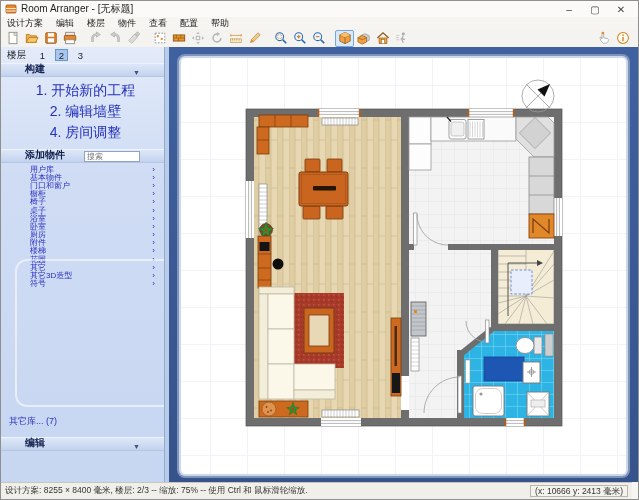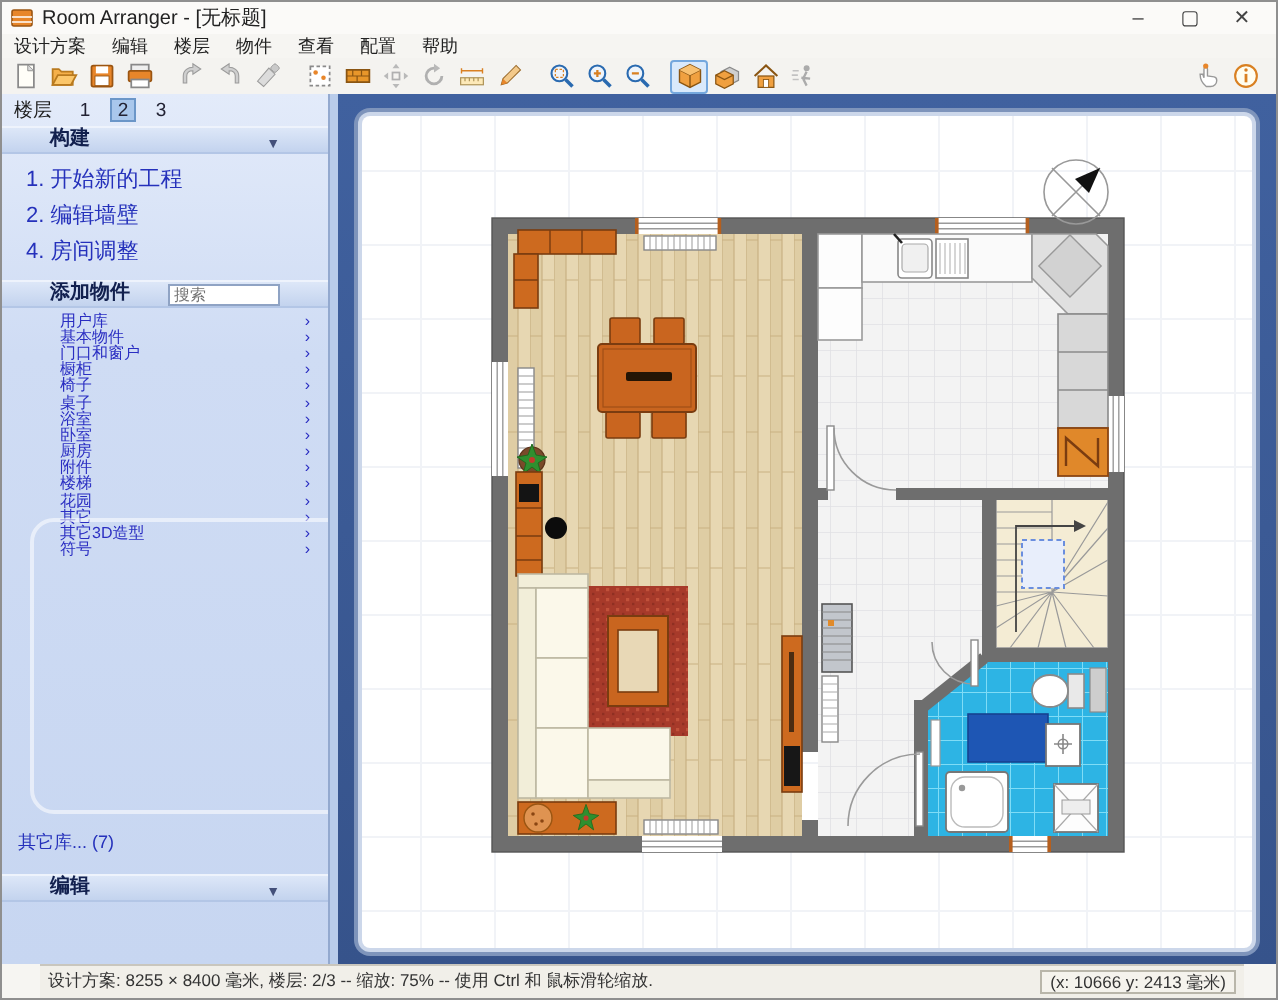--- a/index.html
+++ b/index.html
@@ -36,39 +36,39 @@
   
   .floors-row{height:16px;display:flex;align-items:center;padding:0 6px;gap:4px;color:#1c1c1c;font-size:9.5px;}
   .floors-row .flabel{margin-right:6px;}
   .floor-tab{min-width:13px;height:12px;line-height:12px;text-align:center;border:1px solid transparent;color:#223;}
   .floor-tab.active{background:#a9c7ec;border-color:#6b96c8;}
   .shead{height:14px;display:flex;align-items:flex-end;padding:0 24px;
          background:linear-gradient(180deg,#dde7f8,#c3d3ee);border-top:1px solid #eef3fc;
          border-bottom:1px solid #b3c6e6;color:#12204e;font-weight:bold;font-size:10px;}
   .shead .chev{margin-left:auto;font-size:7px;color:#44507a;}
   .steps{padding:5px 6px 7px 12px;display:flex;flex-direction:column;gap:3px;}
-  .step{color:#2531bb;font-size:11px;}
+  .step{color:#2531bb;font-size:14px;text-align:center;}
   .addobj-head .srch{margin-left:auto;width:56px;height:11px;font-size:8px;border:1px solid #8fa3c4;
         background:#fff;padding:0 2px;font-family:"Liberation Sans",sans-serif;}
   .cats{padding:2px 0 0 0;margin-left:20px;}
   .cat-row{display:flex;align-items:center;height:8.2px;padding:0 9px;color:#2a2ec2;font-size:8px;}
   .cat-chev{margin-left:auto;font-size:8px;}
   .deco1,.deco2{position:absolute;border:2px solid rgba(255,255,255,.55);border-radius:12px;}
   .deco1{left:14px;top:212px;width:170px;height:148px;}
   .otherlibs{position:absolute;left:8px;top:368px;color:#2531bb;font-size:9px;}
   .edit-head{position:absolute;left:0;top:390px;right:0;}
   
   .page{position:absolute;left:12px;top:11px;width:445px;height:416px;background:#fff;border-radius:4px;
         box-shadow:0 0 0 2px #ccd7ea,0 0 0 4px #7e94bb;
         background-image:linear-gradient(#f1f3f7 1px,transparent 1px),linear-gradient(90deg,#f1f3f7 1px,transparent 1px);
         background-size:37px 37px;background-position:-8px -10px;}
   .page svg{position:absolute;left:0;top:0;}
   
-  .statusbar{position:absolute;left:0;bottom:0;right:16px;height:17px;background:#f1efe9;border-top:1px solid #c9c6bd;
-             display:flex;align-items:center;padding:0 4px;font-size:8.5px;color:#333;margin-left:19px;}
+  .statusbar{position:absolute;left:0;bottom:0;right:6px;height:17px;background:#f1efe9;border-top:1px solid #c9c6bd;
+             display:flex;align-items:center;padding:0 4px;font-size:8.5px;color:#333;}
   .status-right{margin-left:auto;border:1px solid #b9b6aa;background:#f5f3ed;padding:0 4px;height:12px;line-height:11px;}
 </style>
 </head>
 <body>
 
 <div class="app">
 
   <div class="titlebar">
     <span class="appicon">
       <svg viewBox="0 0 12 12">

